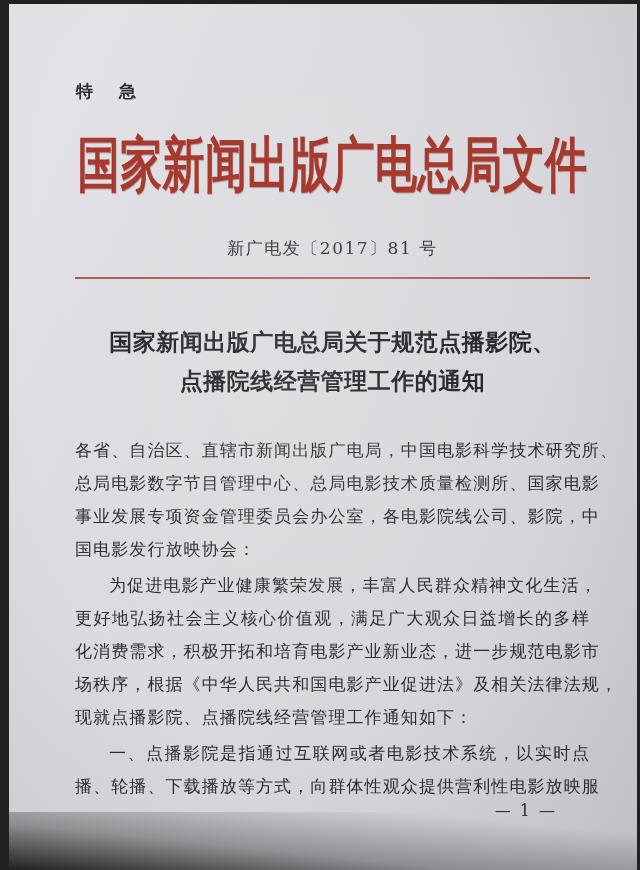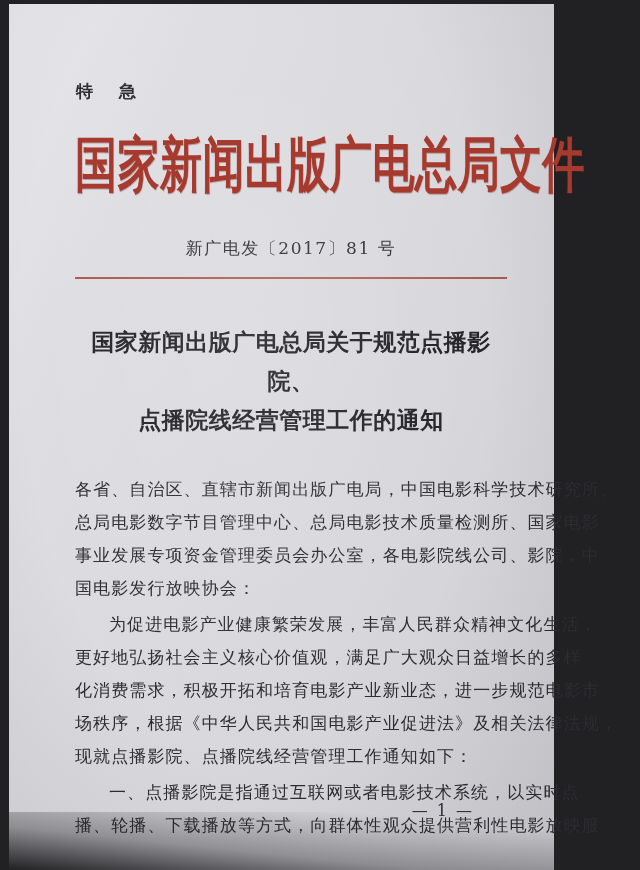--- a/index.html
+++ b/index.html
@@ -8,21 +8,21 @@
     width: 640px;
     height: 870px;
     background: #212124;
     overflow: hidden;
     font-family: "DejaVu Serif", serif;
   }
   .paper {
     position: absolute;
     left: 9px;
     top: 4px;
-    width: 545px;
+    width: 628px;
     height: 866px;
     background: linear-gradient(115deg, #e8e8ec 0%, #dedee2 22%, #d9d9dd 55%, #d3d3d8 85%, #cfcfd4 100%);
     box-sizing: border-box;
     padding: 0 47px 0 66px;
   }
   
   .paper::before {
     content: "";
     position: absolute;
     left: 0; top: 0; right: 0; bottom: 0;

